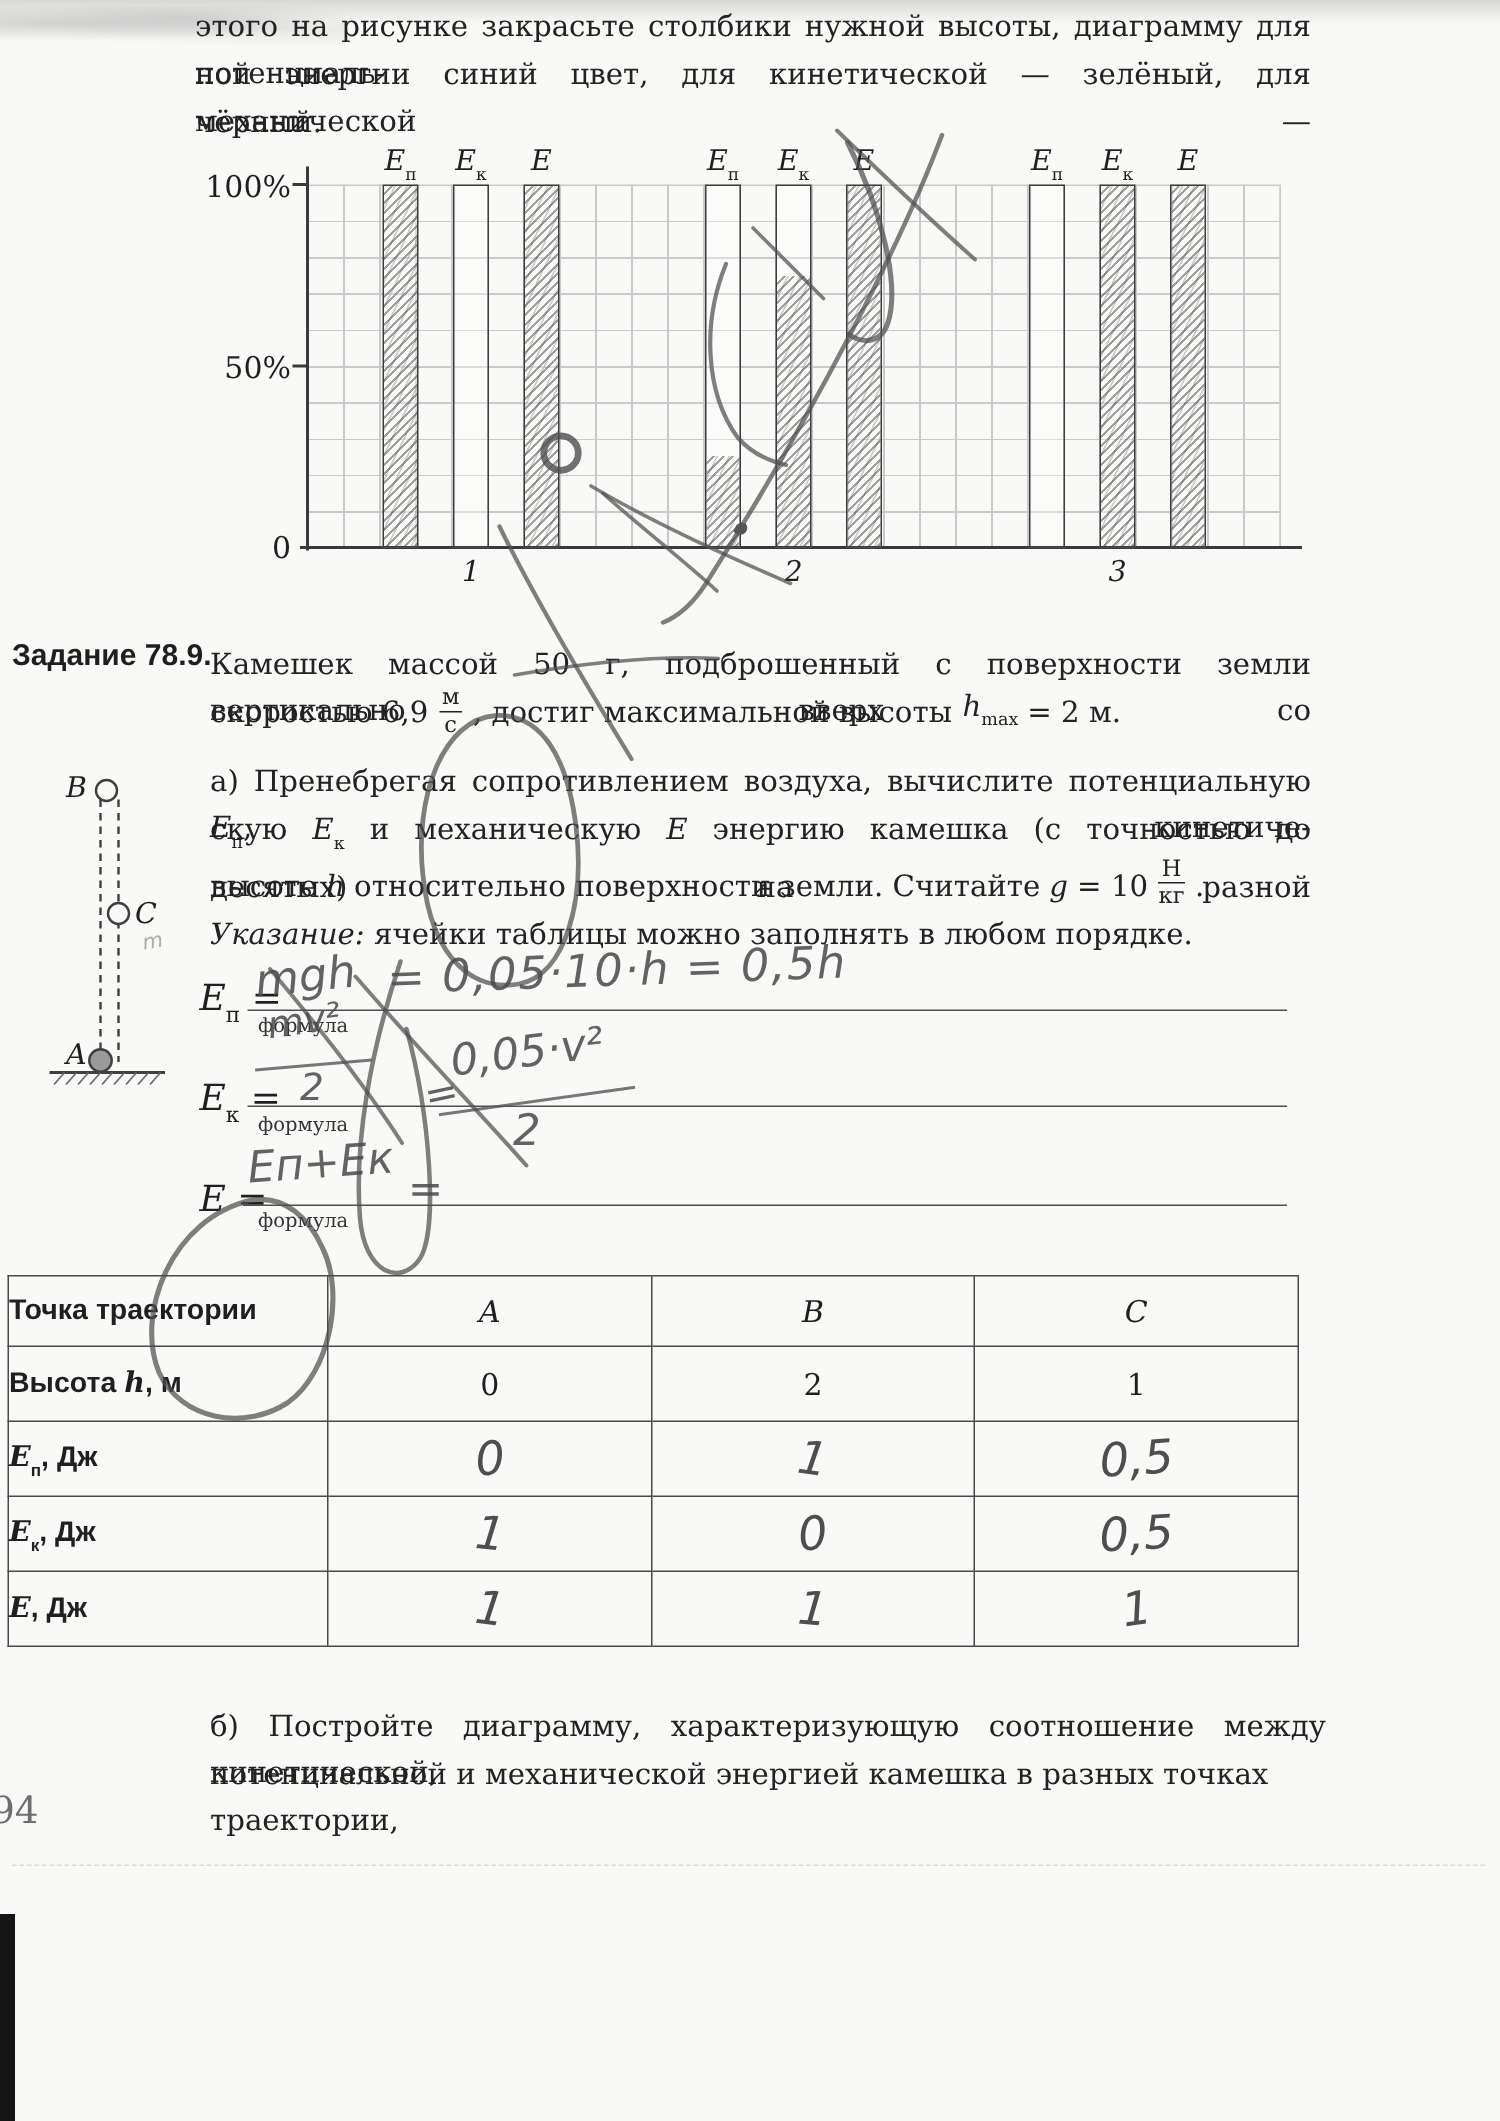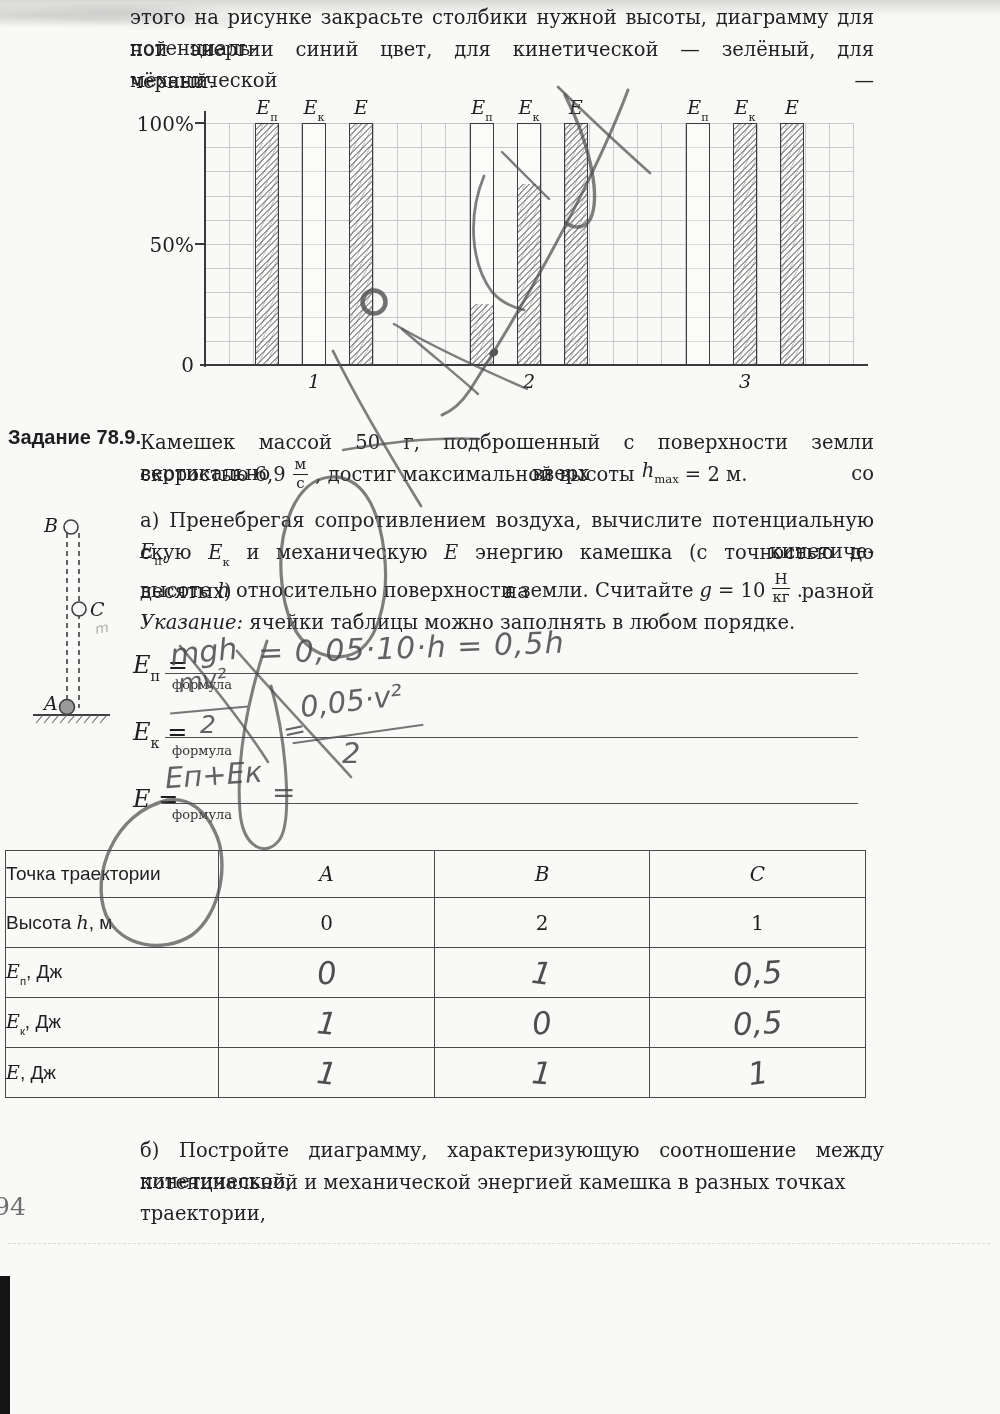--- a/index.html
+++ b/index.html
@@ -39,21 +39,21 @@
   .blank-line{border-top:1.5px solid #4f4f4f;height:0;}
   .caption{font-size:13px;color:#333;}
   .flabel{font-size:24px;}
   .hw{font-family:"DejaVu Sans",sans-serif;font-style:italic;color:#4e4e4e;
       white-space:nowrap;opacity:.88;}
   .hw-bar{background:#555;height:2px;opacity:.8;}
   
   table.vals{border-collapse:collapse;table-layout:fixed;}
   table.vals td{border:1.6px solid #4a4a4a;padding:0;vertical-align:middle;}
   td.rowlab{padding-left:12px;font-family:"Liberation Sans","DejaVu Sans",sans-serif;
-      font-weight:normal;font-size:19px;}
+      font-weight:bold;font-size:19px;}
   td.cval{text-align:center;font-size:20px;}
   .hw-cell{font-family:"DejaVu Sans",sans-serif;font-style:italic;color:#4e4e4e;
       font-size:31px;display:inline-block;}
   
   .scan-top{left:0;top:0;width:1000px;height:16px;
     background:linear-gradient(#d7d7d5,rgba(249,249,247,0));}
   .scan-noise{left:0;top:4px;width:230px;height:26px;
     background:
       radial-gradient(ellipse at 15% 45%,rgba(150,150,150,.4),transparent 60%),
       radial-gradient(ellipse at 55% 30%,rgba(170,170,170,.3),transparent 55%),

